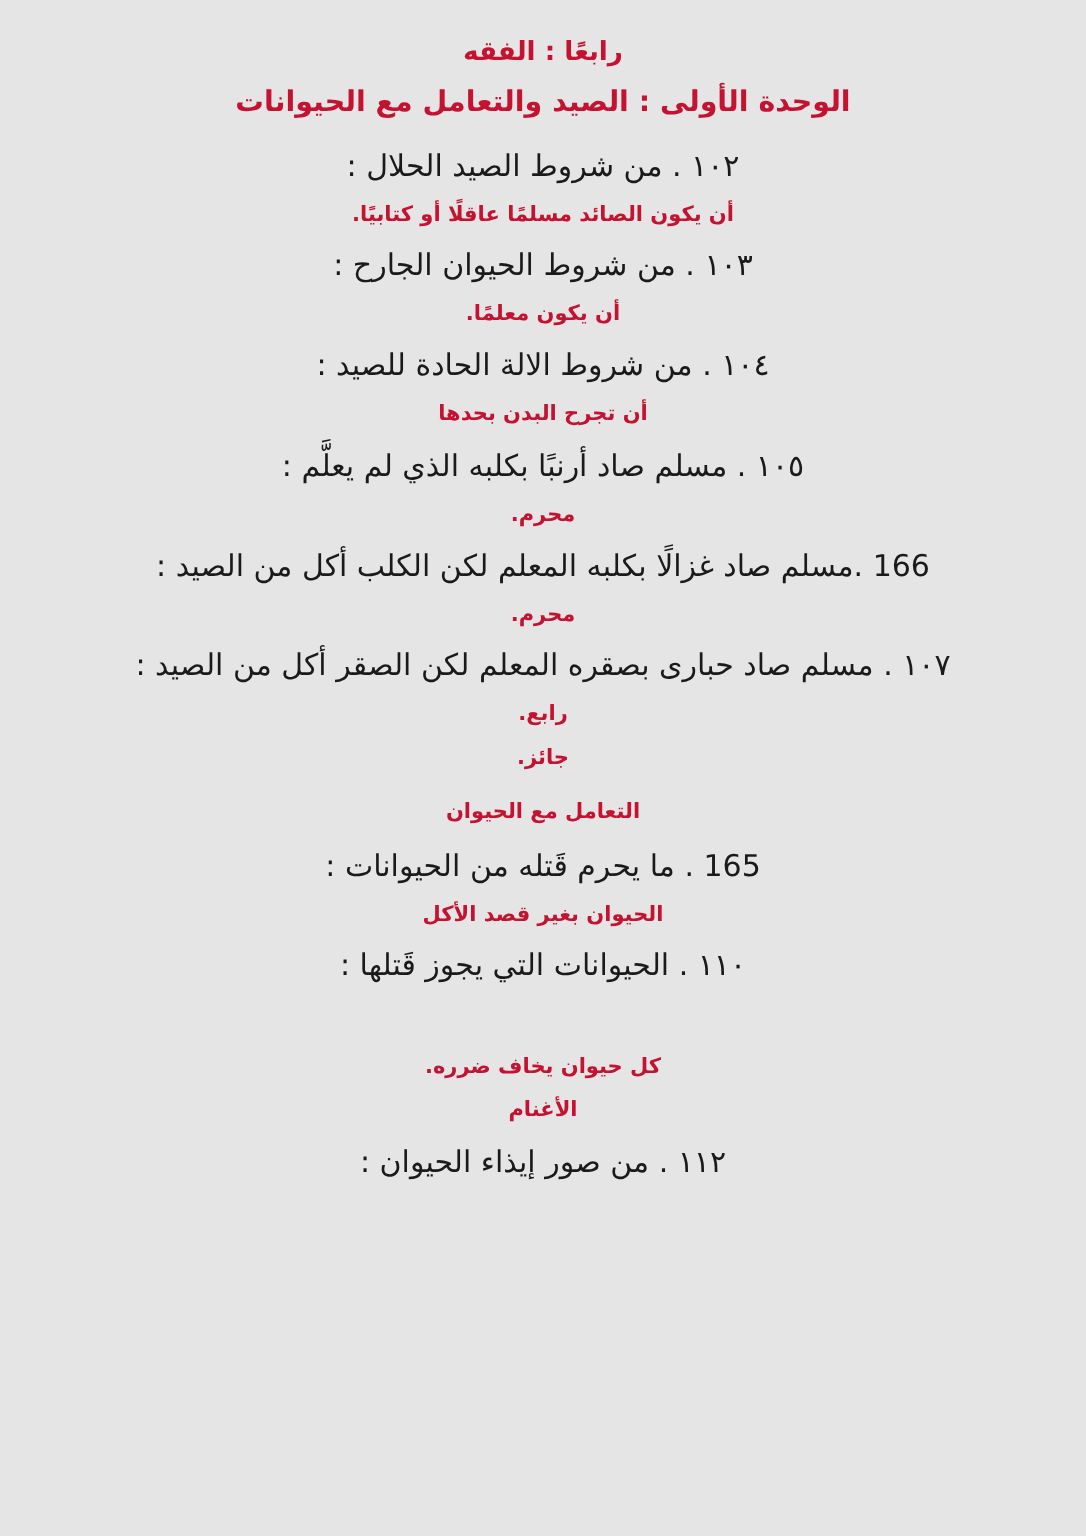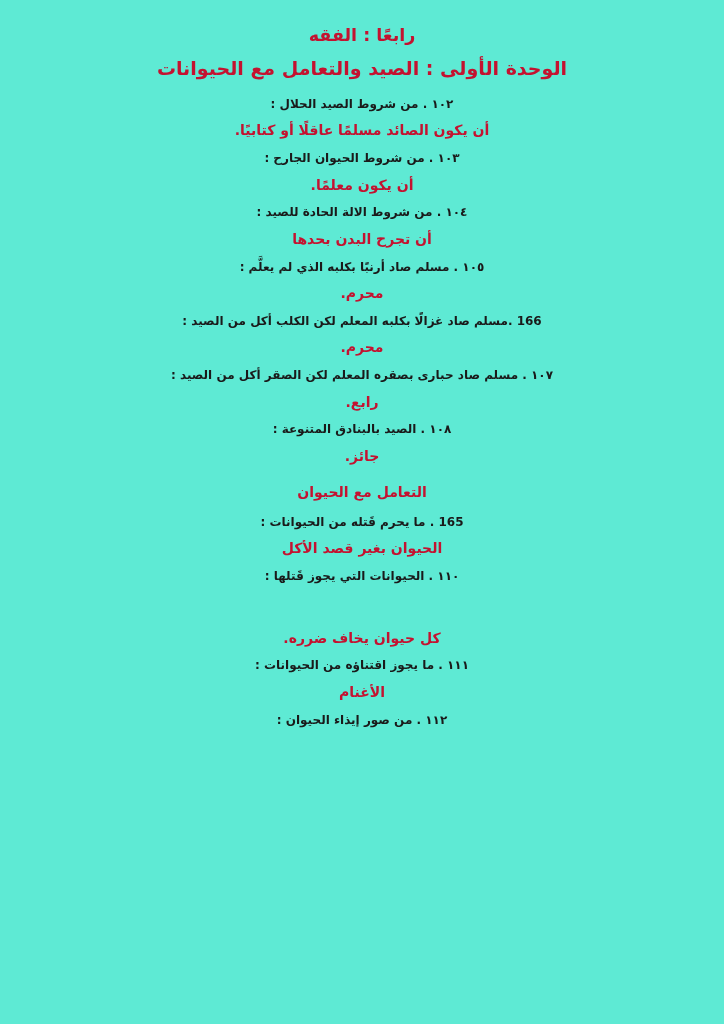--- a/index.html
+++ b/index.html
@@ -13,21 +13,21 @@
     height: 1024px;
     overflow: hidden;
     font-family: "DejaVu Sans", "Liberation Sans", sans-serif;
     direction: rtl;
   }
   .page {
     width: 724px;
     height: 1024px;
     box-sizing: border-box;
     padding: 22px 58px 0 58px;
-    background: #5eead4;
+    background: #e5e5e5;
     position: relative;
   }
   .line {
     text-align: center;
     direction: rtl;
     unicode-bidi: isolate;
     white-space: nowrap;
   }
   .doc-title {
     font-size: 17.5px;
@@ -47,22 +47,22 @@
   }
   .section-title {
     font-size: 14px;
     font-weight: bold;
     color: #C41230;
     line-height: 1.5;
     margin: 14px 0 10px 0;
     letter-spacing: 0.2px;
   }
   .question {
-    font-size: 12px;
-    font-weight: bold;
+    font-size: 20px;
+    font-weight: normal;
     color: #1a1a1a;
     line-height: 1.55;
     margin: 0 0 7px 0;
   }
   .answer {
     font-size: 14px;
     font-weight: bold;
     color: #C41230;
     line-height: 1.55;
     margin: 0 0 7px 0;
@@ -107,38 +107,36 @@
     <div class="line question">166 .مسلم صاد غزالًا بكلبه المعلم لكن الكلب أكل من الصيد :</div>
     <div class="line answer">محرم.</div>
   </div>
 
   <div class="qa-block">
     <div class="line question">١٠٧ . مسلم صاد حبارى بصقره المعلم لكن الصقر أكل من الصيد :</div>
     <div class="line answer">رابع.</div>
   </div>
 
   <div class="qa-block">
-    <div class="line question">١٠٨ . الصيد بالبنادق المتنوعة :</div>
     <div class="line answer">جائز.</div>
   </div>
 
   <div class="line section-title">التعامل مع الحيوان</div>
 
   <div class="qa-block">
     <div class="line question">165 . ما يحرم قَتله من الحيوانات :</div>
     <div class="line answer">الحيوان بغير قصد الأكل</div>
   </div>
 
   <div class="qa-block">
     <div class="line question">١١٠ . الحيوانات التي يجوز قَتلها :</div>
     <div class="line answer gap-before">كل حيوان يخاف ضرره.</div>
   </div>
 
   <div class="qa-block">
-    <div class="line question">١١١ . ما يجوز اقتناؤه من الحيوانات :</div>
     <div class="line answer">الأغنام</div>
   </div>
 
   <div class="qa-block">
     <div class="line question">١١٢ . من صور إيذاء الحيوان :</div>
   </div>
 
 </div>
 
 </body></html>

